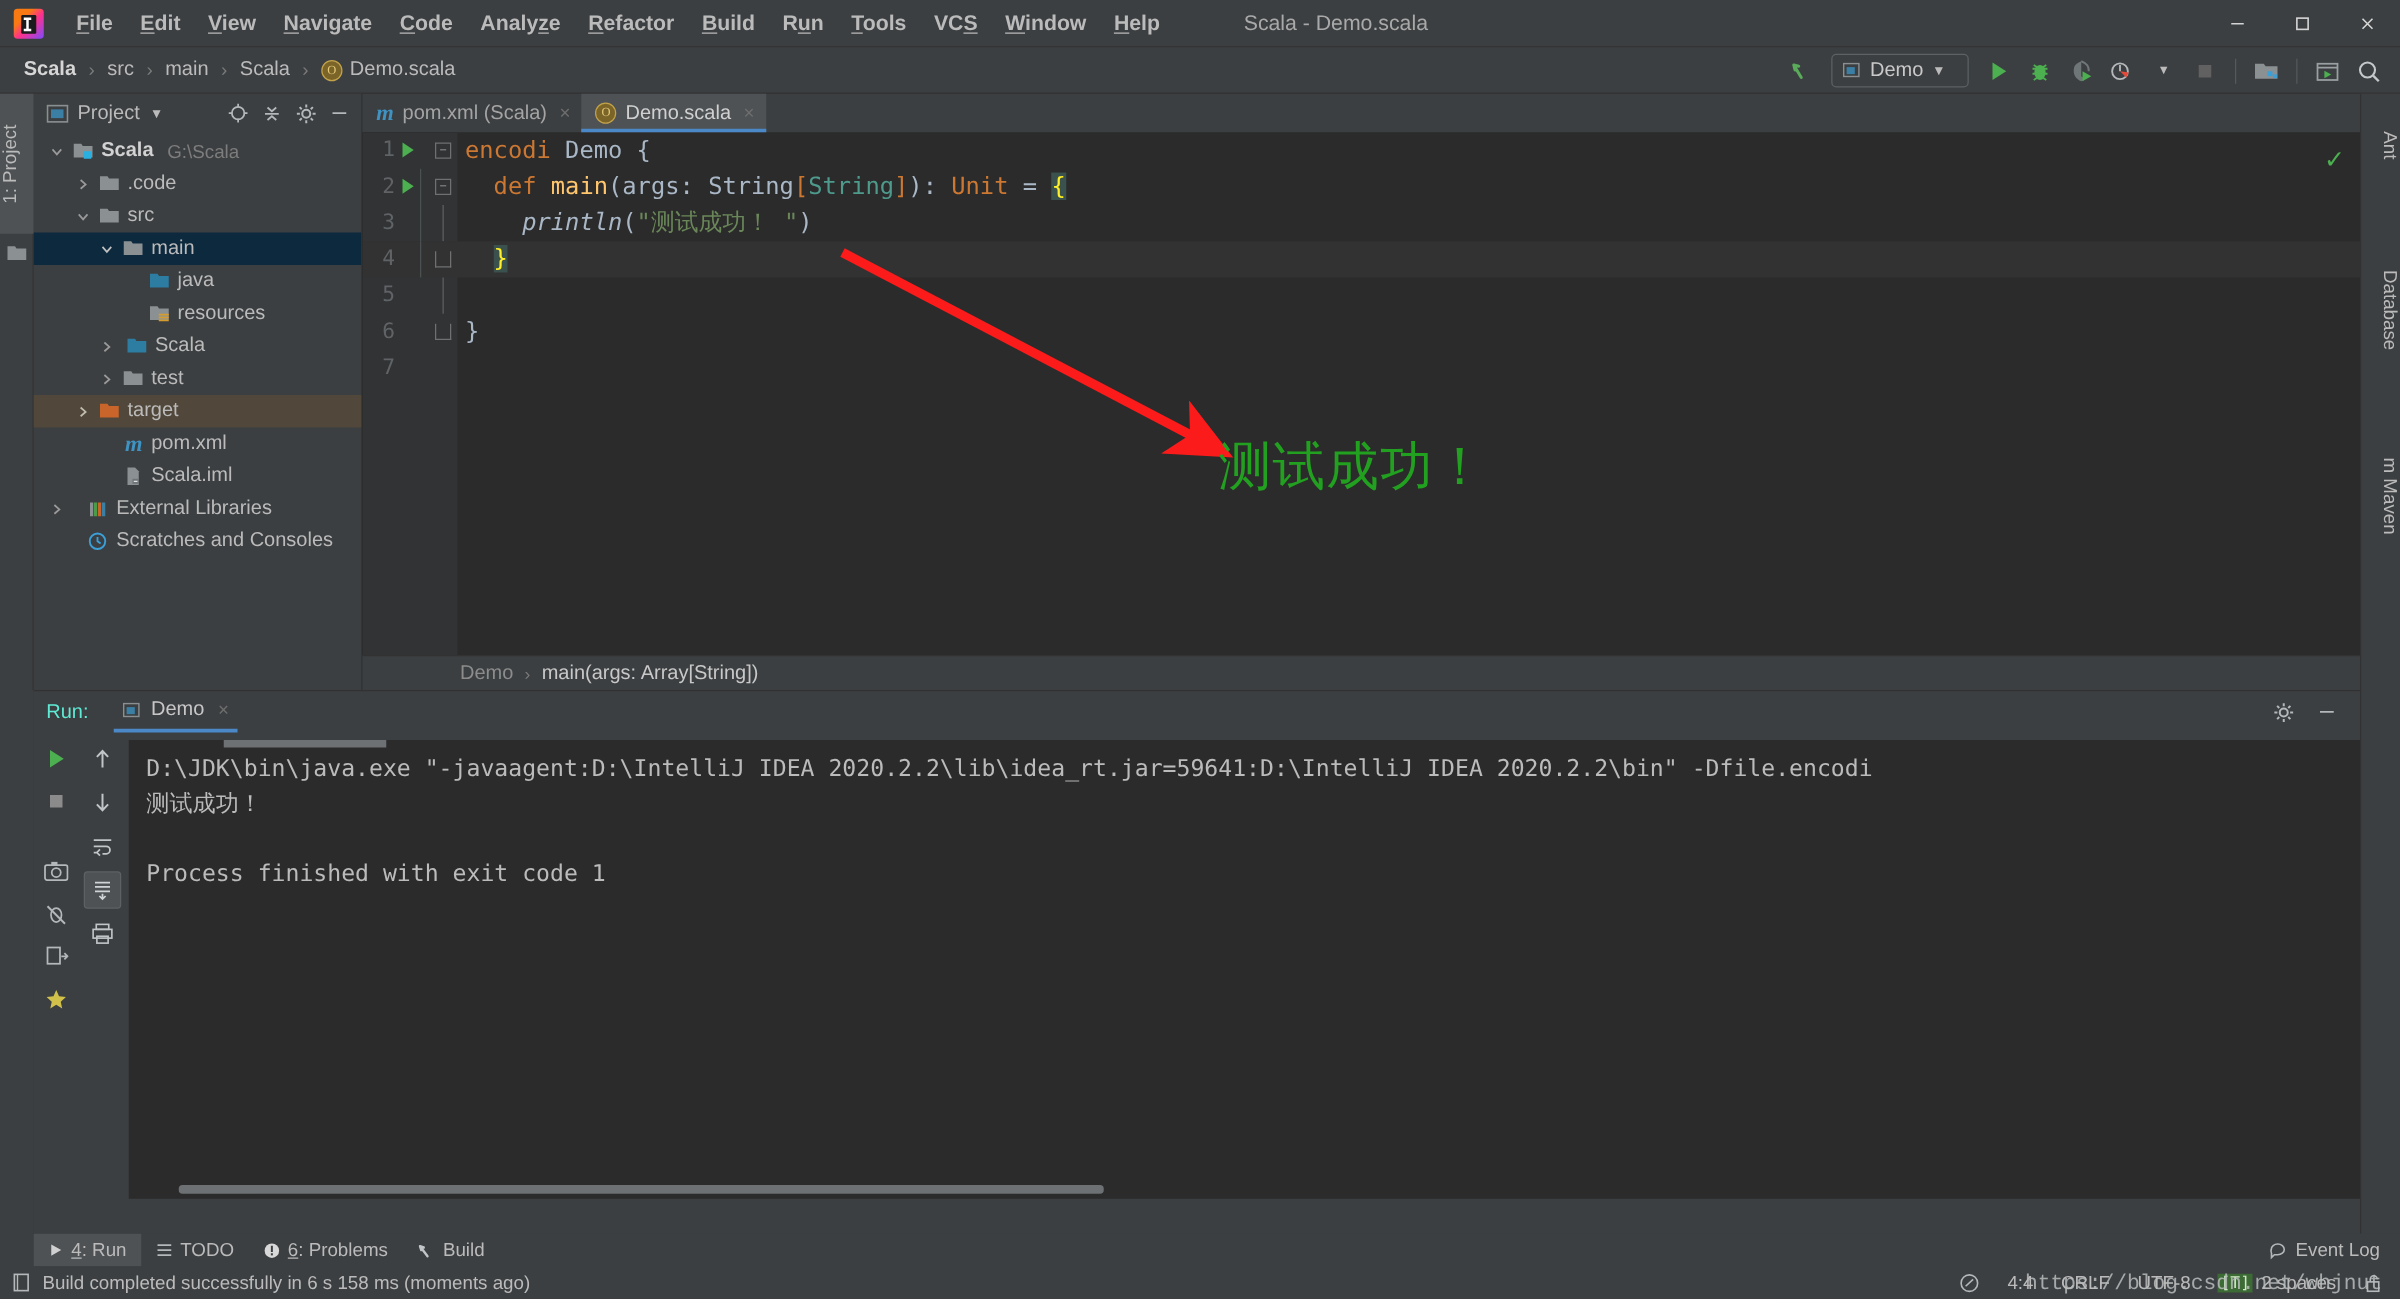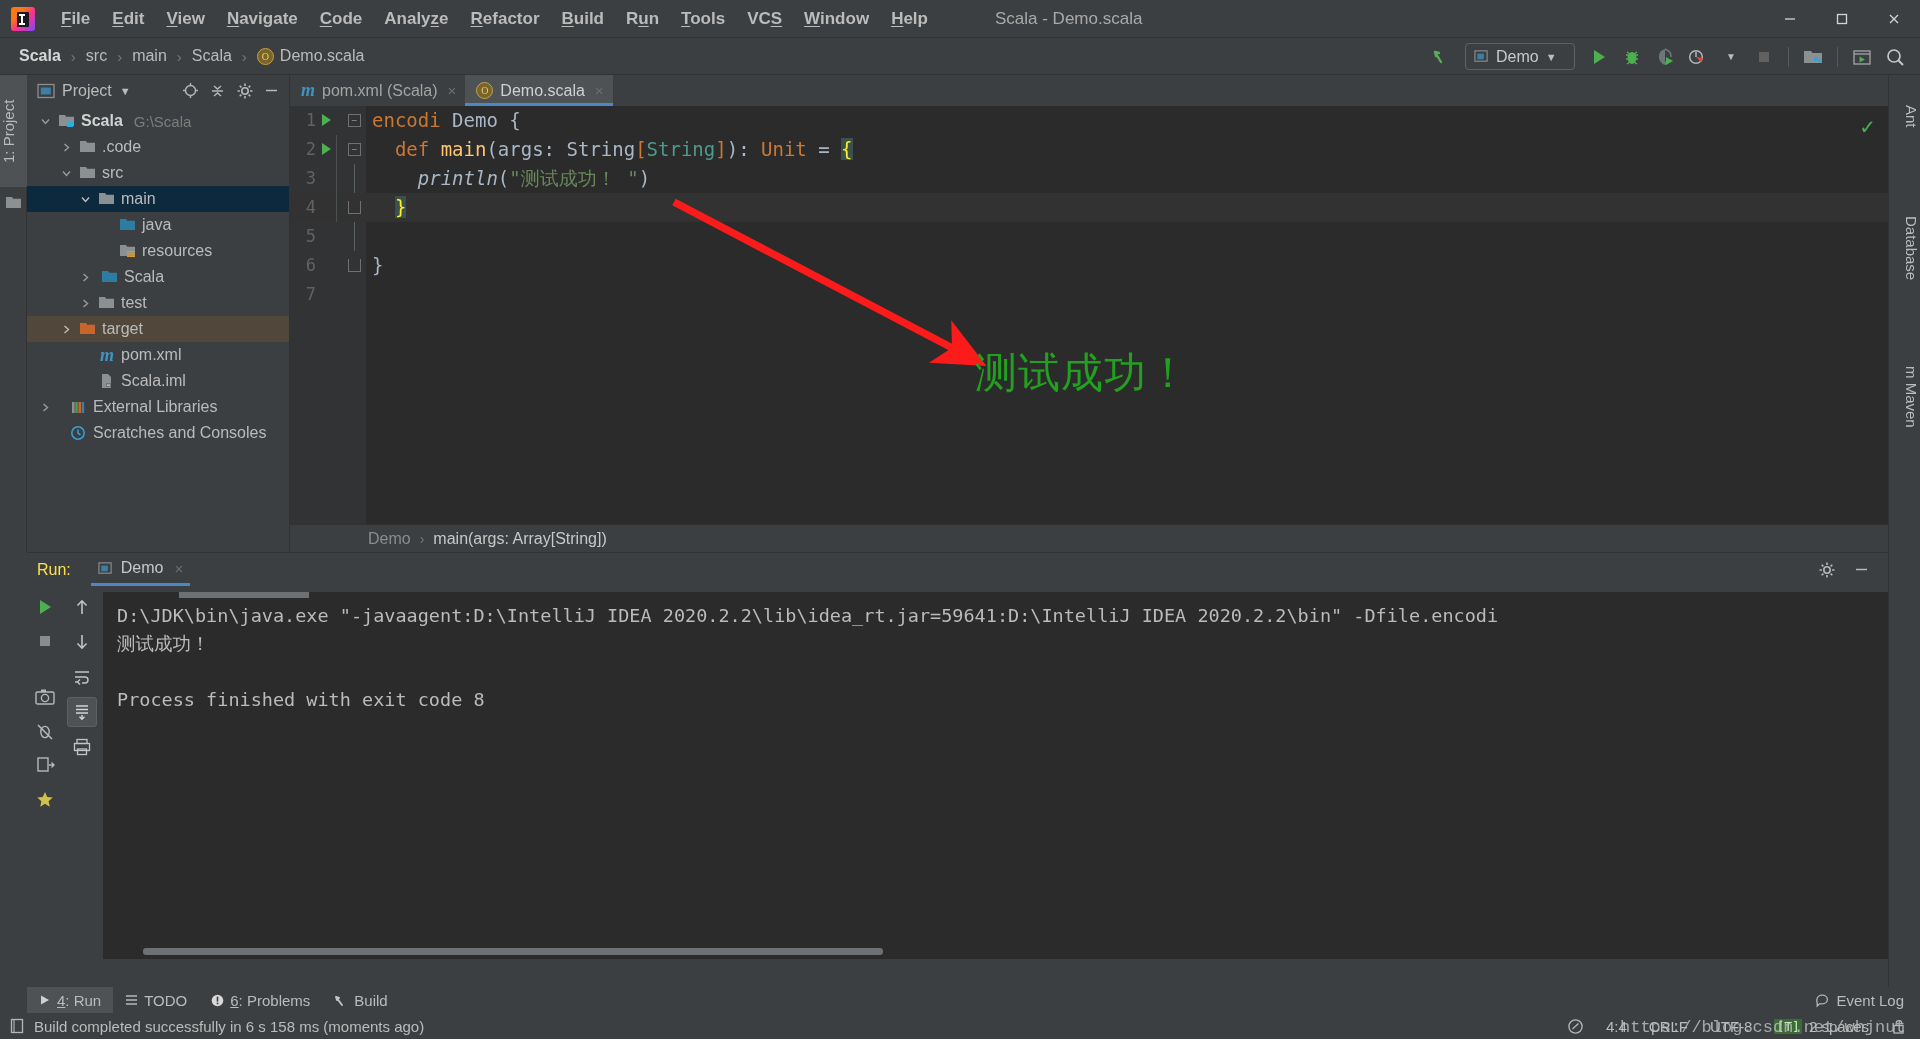--- a/index.html
+++ b/index.html
@@ -155,21 +155,21 @@
   }
 
   
   .rightstripe { position: absolute; right: 0; top: 75px; width: 32px; bottom: 52px; background: #3c3f41; border-left: 1px solid #323232; }
   .rstab { position: absolute; right: 0; width: 32px; writing-mode: vertical-rl;
     font-size: 15px; color: #bbbbbb; text-align: center; padding: 6px 0; white-space: nowrap; }
 
   
   .runpanel { position: absolute; left: 27px; top: 552px; right: 32px; height: 435px; background: #3c3f41; border-top: 1px solid #323232; }
   .runhead { height: 33px; display: flex; align-items: center; padding-left: 10px; }
-  .runlabel { font-size: 16px; color: #fde047; margin-right: 20px; }
+  .runlabel { font-size: 16px; color: #5eead4; margin-right: 20px; }
   .runtab { display: flex; align-items: center; gap: 8px; font-size: 16px; color: #c7c7c7;
     border-bottom: 3px solid #4a88c7; height: 33px; padding: 0 7px; }
   .runhead-right { margin-left: auto; display: flex; align-items: center; gap: 4px; padding-right: 12px; }
 
   .runbody { position: absolute; top: 33px; left: 0; right: 0; bottom: 28px; }
   .runtools { position: absolute; left: 0; top: 0; width: 36px; bottom: 0; display: flex; flex-direction: column; align-items: center; padding-top: 6px; gap: 4px; }
   .runtools2 { position: absolute; left: 36px; top: 0; width: 38px; bottom: 0; display: flex; flex-direction: column; align-items: center; padding-top: 6px; gap: 5px; }
   .rtbtn { width: 30px; height: 30px; display: flex; align-items: center; justify-content: center; border-radius: 3px; }
   .rtbtn.on { background: #4e5254; border: 1px solid #5c6164; }
 
@@ -753,21 +753,21 @@
             </svg>
           </div>
       </div>
 
       <div class="console">
         <div class="hscroll-top"></div>
         <div style="padding-top:10px">
           <div class="console-line">D:\JDK\bin\java.exe "-javaagent:D:\IntelliJ IDEA 2020.2.2\lib\idea_rt.jar=59641:D:\IntelliJ IDEA 2020.2.2\bin" -Dfile.encodi</div>
           <div class="console-line">测试成功！</div>
           <div class="console-line">&nbsp;</div>
-          <div class="console-line">Process finished with exit code 8</div>
+          <div class="console-line">Process finished with exit code 1</div>
         </div>
         <div class="hscroll-bot"></div>
       </div>
     </div>
   </div>
 
   <div class="bottombar">
     <div class="bt active">
       <svg width="12" height="12" viewBox="0 0 12 12">
           <path d="M2 1.5 L10 6 L2 10.5 Z" fill="#d0d0d0"></path>

